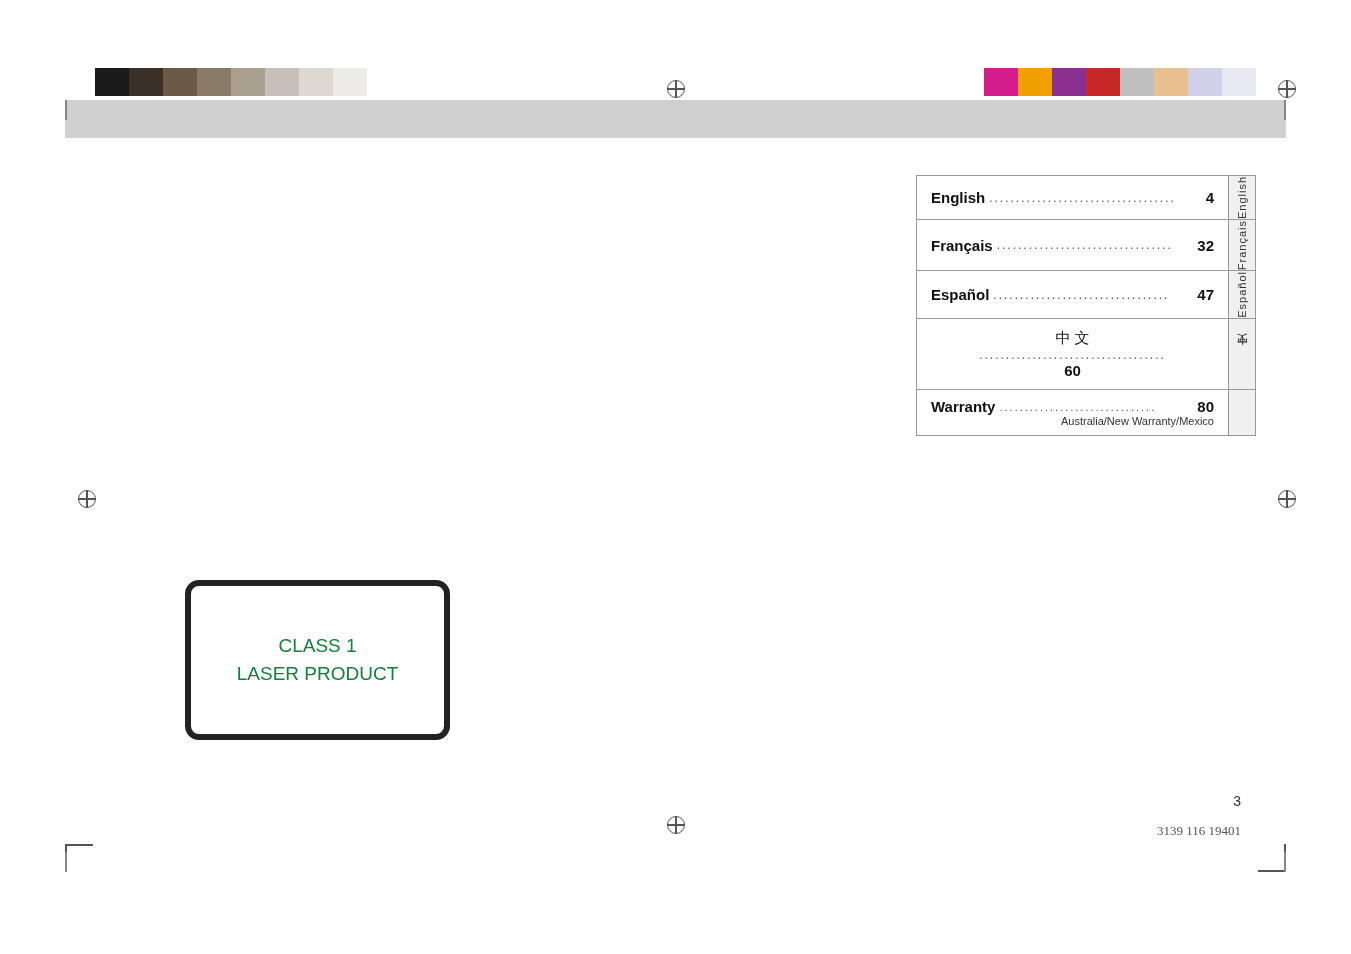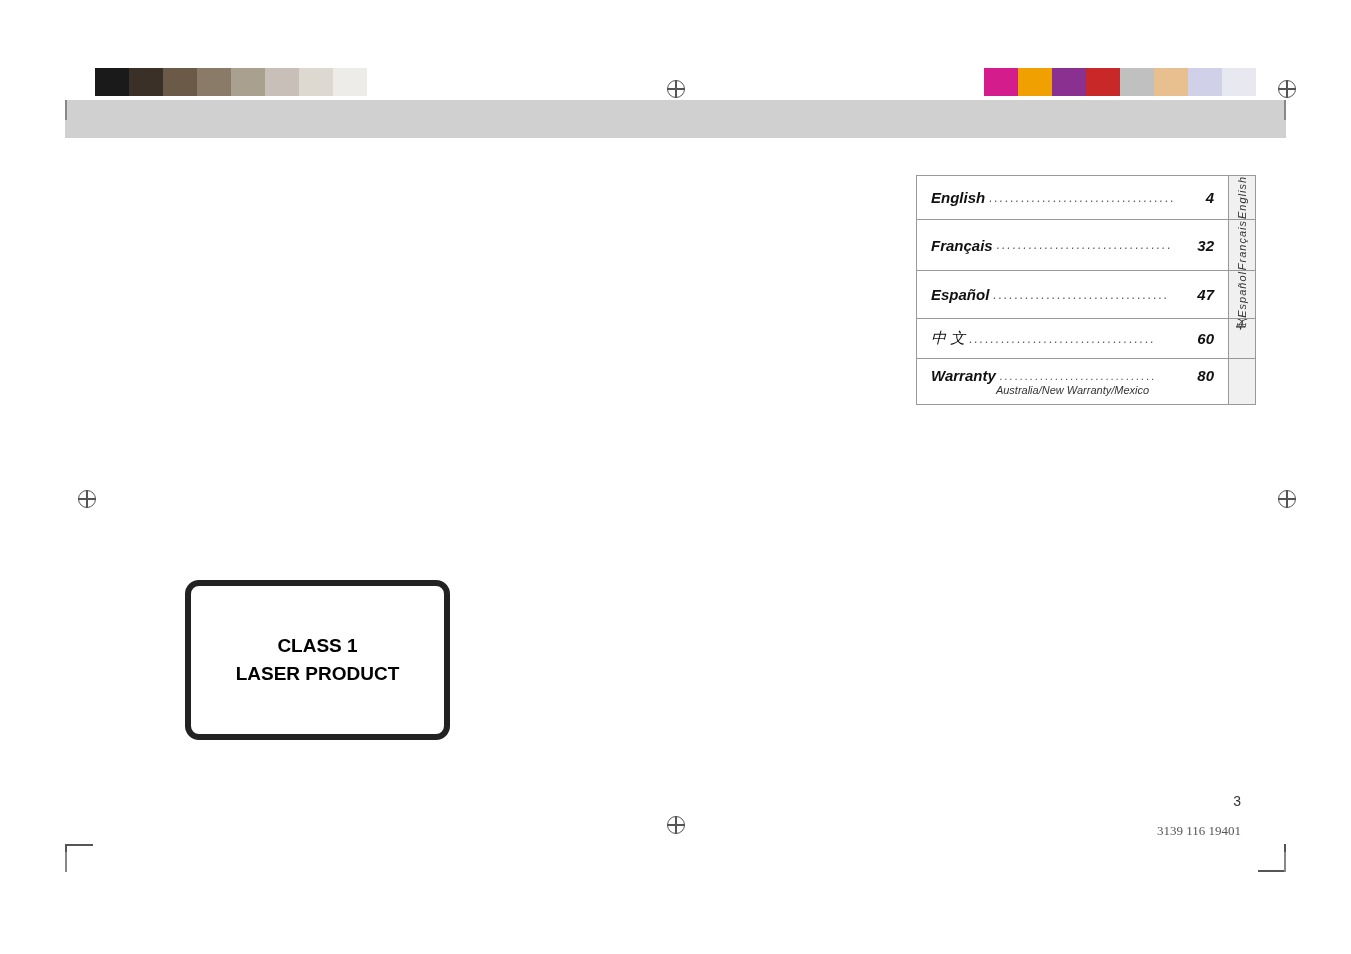--- a/index.html
+++ b/index.html
@@ -79,21 +79,20 @@
       border-radius: 50%;
       border: 1.5px solid #555;
     }
 
     
     .toc-container {
       position: absolute;
       top: 175px;
       right: 95px;
       width: 340px;
-      font-style: italic;
     }
 
     .toc-row {
       display: flex;
       align-items: stretch;
       border: 1px solid #999;
       margin-bottom: 0;
       border-bottom: none;
     }
 
@@ -118,25 +117,26 @@
       display: inline-block;
     }
 
     .toc-main .page-num {
       font-weight: bold;
     }
 
     .toc-main.chinese {
       font-size: 15px;
       font-weight: normal;
+      flex-direction: column;
     }
 
     .toc-main.warranty {
       flex-direction: column;
-      align-items: center;
+      align-items: flex-end;
       padding: 8px 14px;
     }
 
     .toc-main.warranty .main-label {
       font-weight: bold;
       font-size: 15px;
     }
 
     .toc-main.warranty .sub-label {
       font-weight: normal;
@@ -172,22 +172,22 @@
       border: 6px solid #222;
       border-radius: 14px;
       display: flex;
       align-items: center;
       justify-content: center;
       flex-direction: column;
     }
 
     .laser-text {
       font-size: 19px;
-      font-weight: bold;
-      color: #000000;
+      font-weight: normal;
+      color: #15803d;
       text-align: center;
       line-height: 1.5;
     }
 
     
     .page-number {
       position: absolute;
       bottom: 145px;
       right: 110px;
       font-size: 14px;

